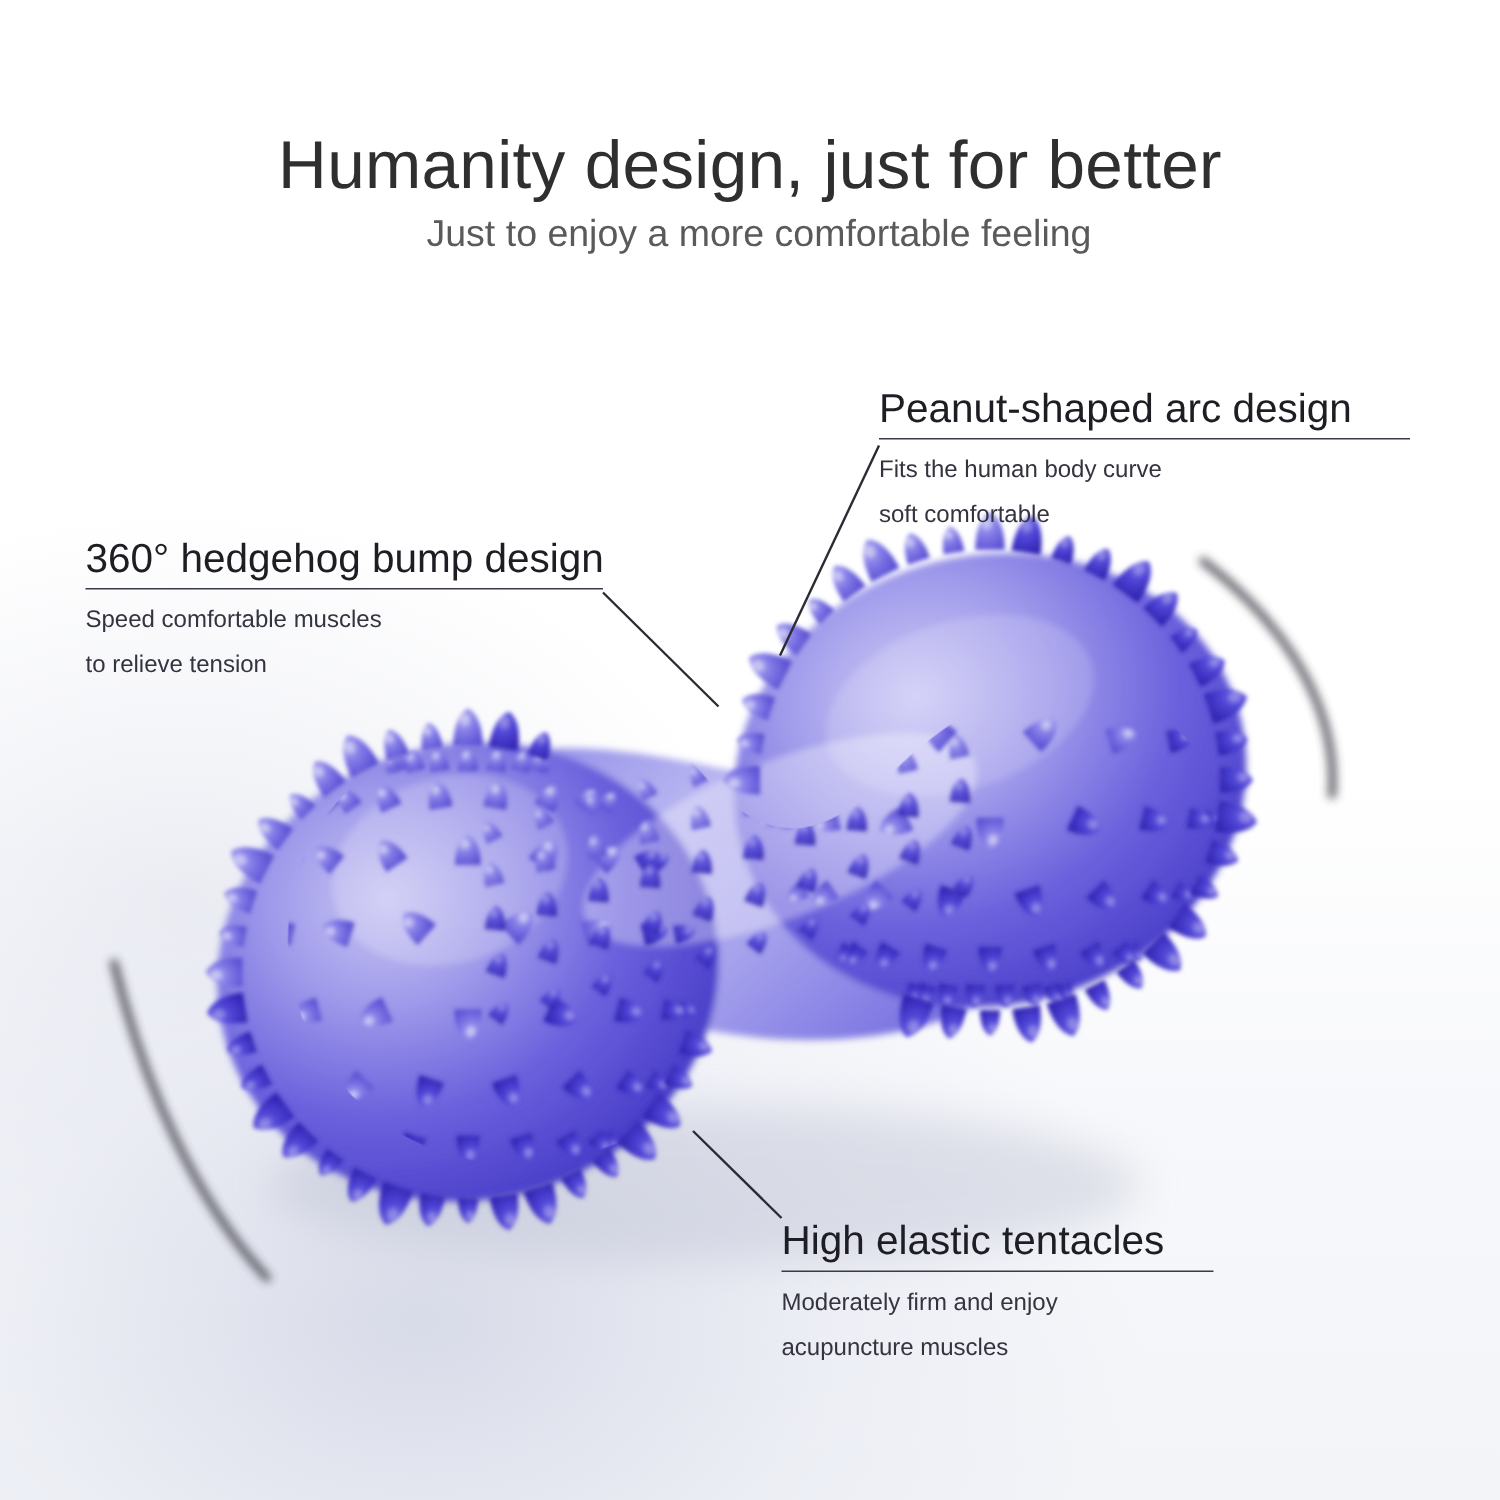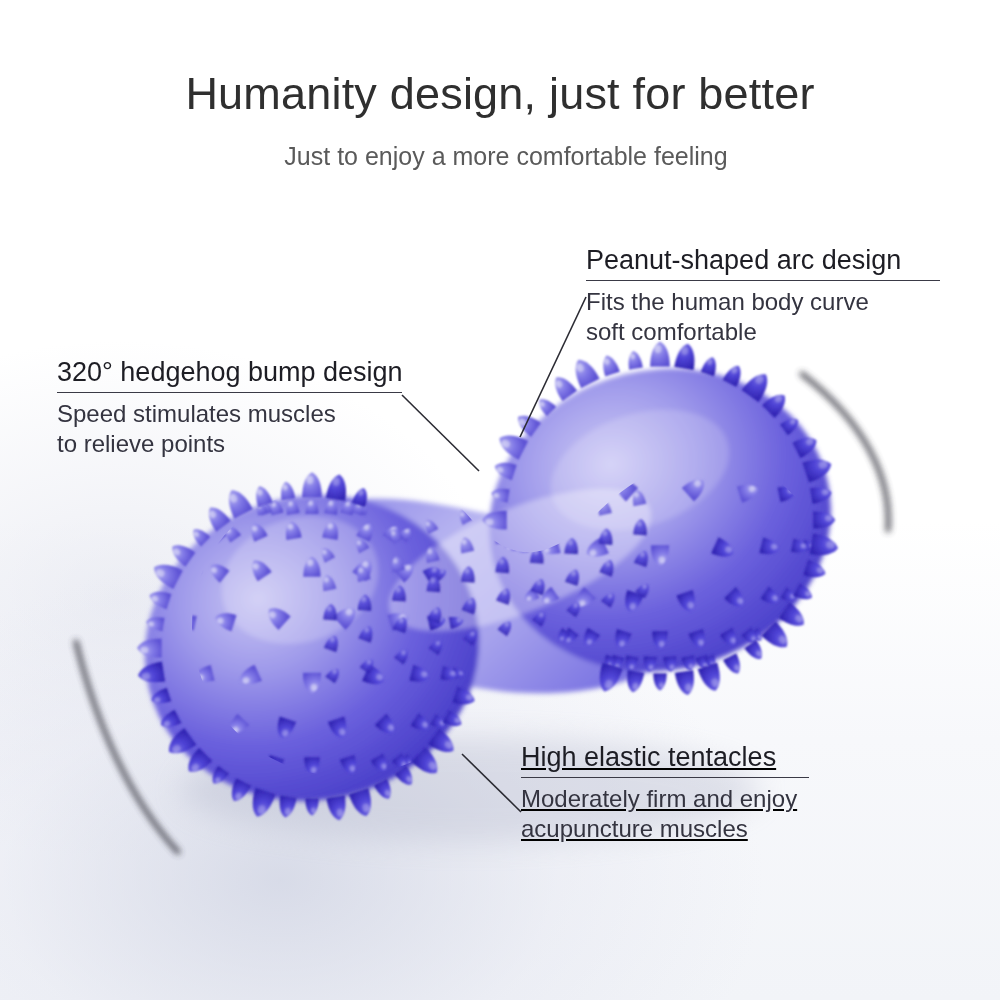--- a/index.html
+++ b/index.html
@@ -22,21 +22,21 @@
     background:
       radial-gradient(ellipse 620px 420px at 28% 88%, rgba(206,210,226,0.75) 0%, rgba(224,226,238,0.35) 45%, rgba(255,255,255,0) 78%),
       radial-gradient(ellipse 520px 360px at 12% 60%, rgba(214,217,231,0.45) 0%, rgba(255,255,255,0) 72%),
       linear-gradient(180deg, #ffffff 0%, #ffffff 52%, #f7f8fb 74%, #f2f4f8 100%);
   }
 
   
   .title {
     position: absolute;
     left: 0; right: 0;
-    top: 68px;
+    top: 84px;
     text-align: center;
     font-size: 45px;
     font-weight: 400;
     color: #2f2f2f;
     letter-spacing: 0.2px;
     white-space: nowrap;
   }
   .subtitle {
     position: absolute;
     left: 0; right: 0;
@@ -58,34 +58,34 @@
     white-space: nowrap;
     line-height: 1.08;
   }
   .callout .c-rule {
     height: 1px;
     background: #3a3a46;
     margin-top: 5px;
   }
   .callout .c-body {
     margin-top: 6px;
-    font-size: 24px;
+    font-size: 16px;
     font-weight: 400;
     color: #343440;
     line-height: 30px;
     white-space: nowrap;
   }
 
-  #callout-peanut { left: 586px; top: 246px; }
+  #callout-peanut { left: 586px; top: 258px; }
   #callout-peanut .c-rule { width: 354px; }
 
   #callout-hedgehog { left: 57px; top: 358px; }
   #callout-hedgehog .c-rule { width: 345px; }
 
-  #callout-tentacles { left: 521px; top: 743px; text-decoration: underline; }
+  #callout-tentacles { left: 521px; top: 813px; }
   #callout-tentacles .c-rule { width: 288px; }
 
   .leaders { position: absolute; inset: 0; pointer-events: none; }
 
   
   .product { position: absolute; inset: 0; }
 </style>
 </head>
 <body>
 
@@ -1974,25 +1974,25 @@
   <div class="callout" id="callout-peanut">
     <div class="c-head">Peanut-shaped arc design</div>
     <div class="c-rule"></div>
     <div class="c-body">
       <div>Fits the human body curve</div>
       <div>soft comfortable</div>
     </div>
   </div>
 
   <div class="callout" id="callout-hedgehog">
-    <div class="c-head">320° hedgehog bump design</div>
+    <div class="c-head">360° hedgehog bump design</div>
     <div class="c-rule"></div>
     <div class="c-body">
-      <div>Speed stimulates muscles</div>
-      <div>to relieve points</div>
+      <div>Speed comfortable muscles</div>
+      <div>to relieve tension</div>
     </div>
   </div>
 
   <div class="callout" id="callout-tentacles">
     <div class="c-head">High elastic tentacles</div>
     <div class="c-rule"></div>
     <div class="c-body">
       <div>Moderately firm and enjoy</div>
       <div>acupuncture muscles</div>
     </div>

